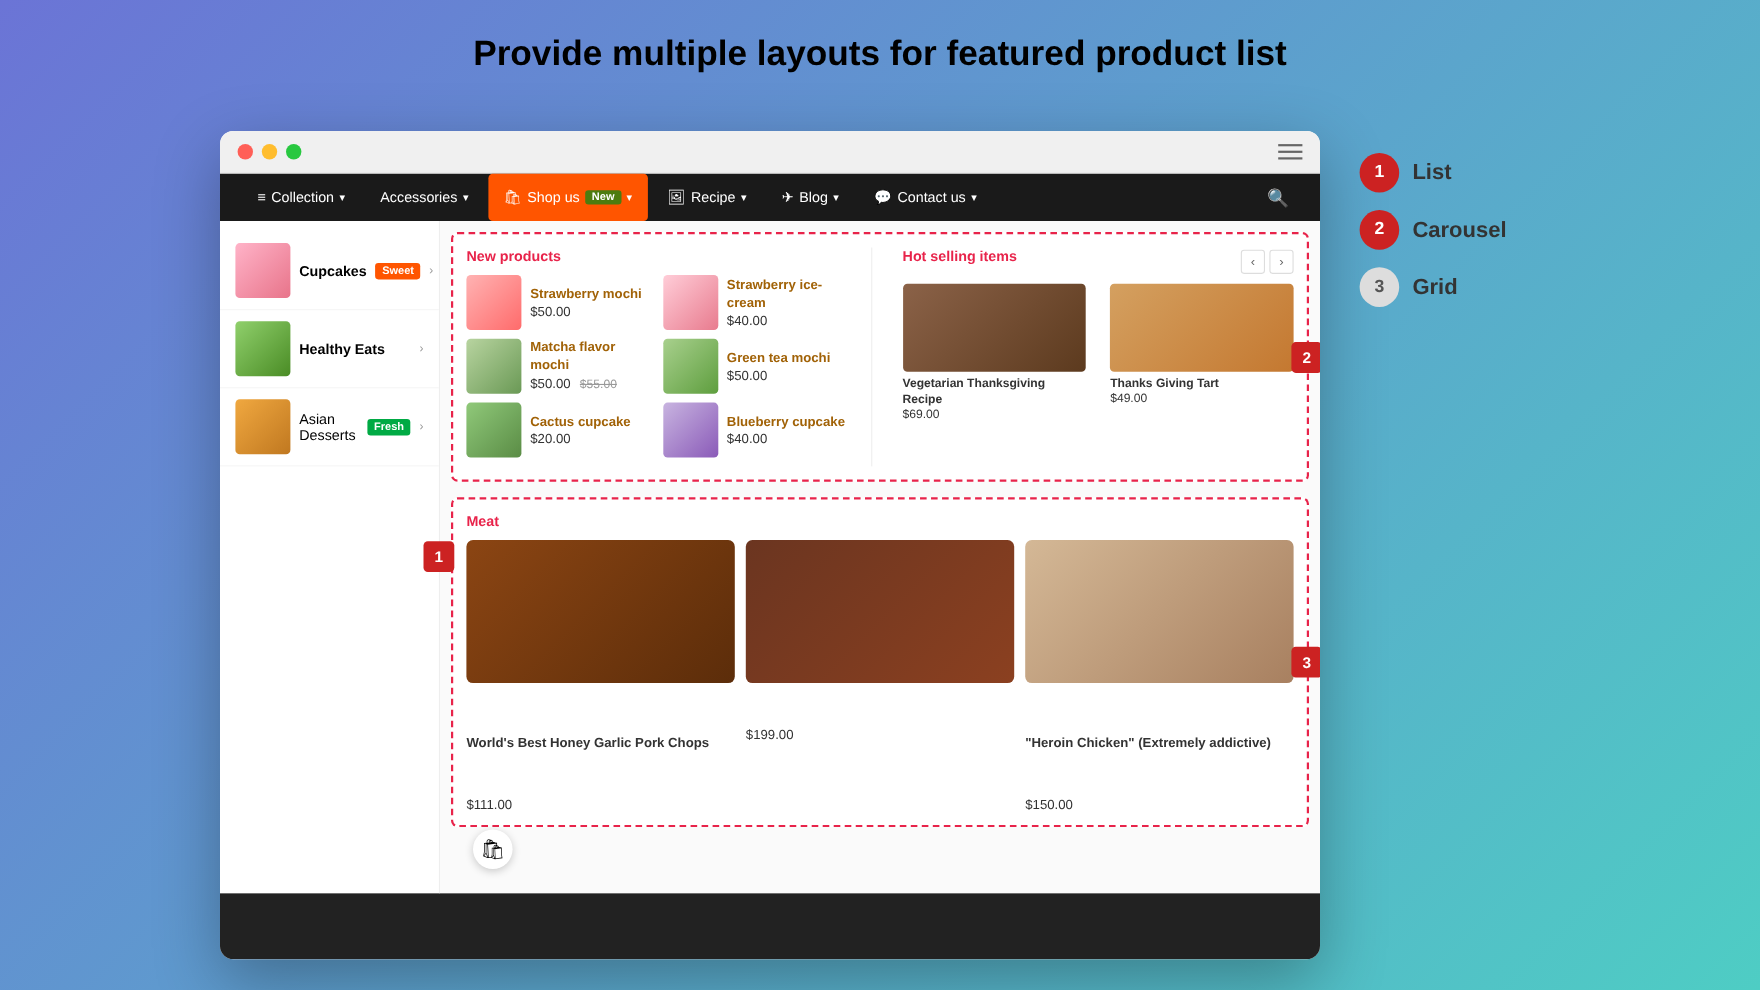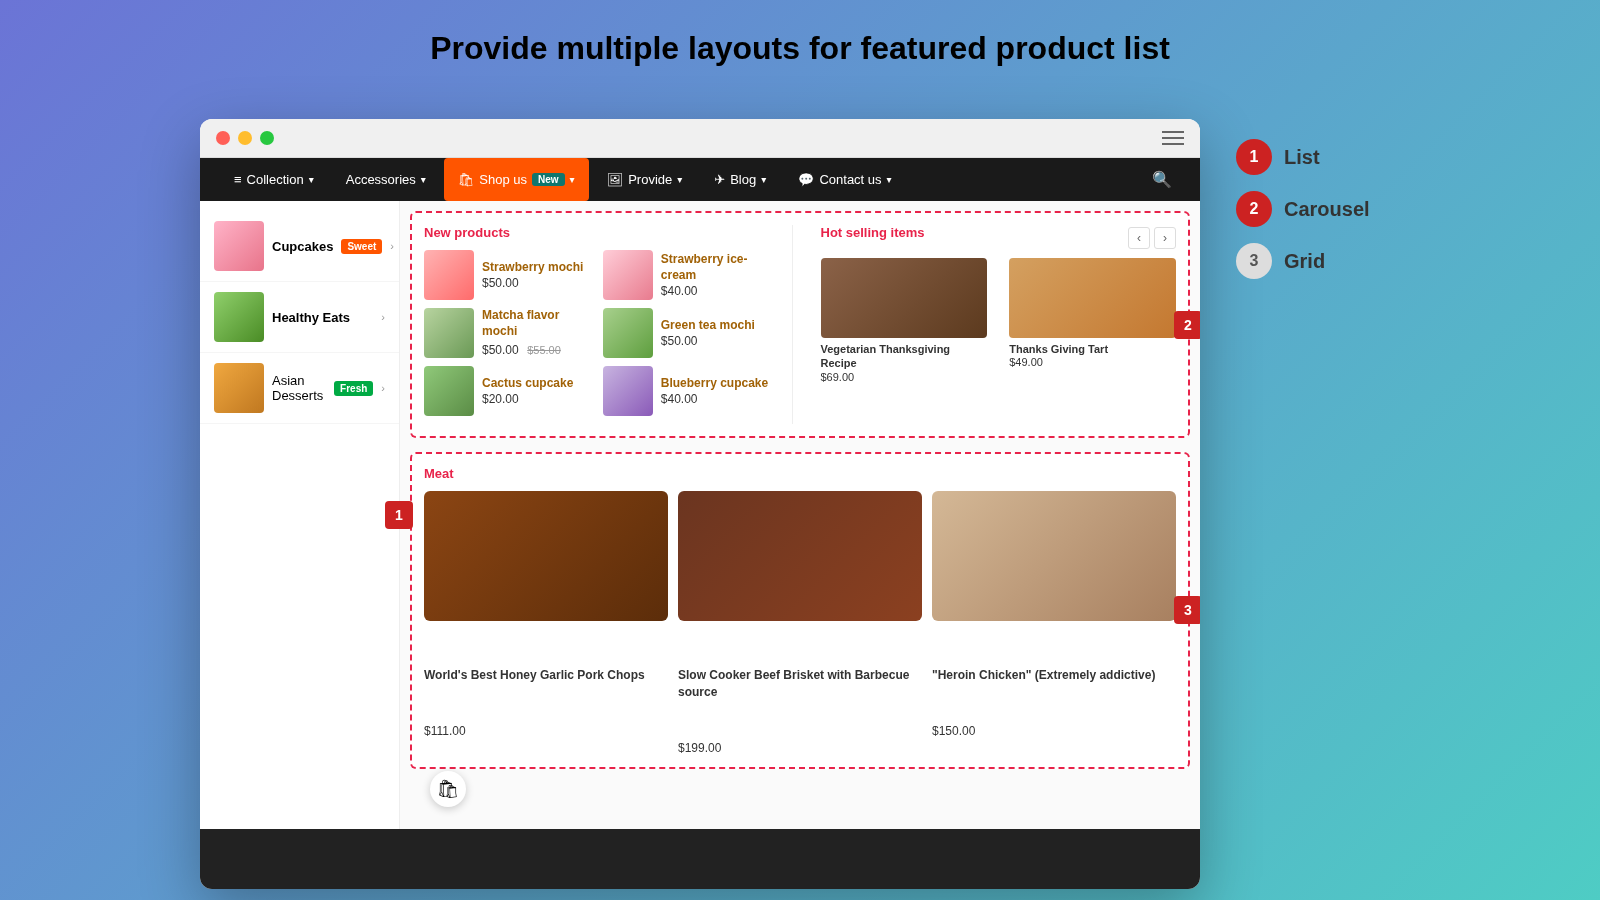--- a/index.html
+++ b/index.html
@@ -74,21 +74,21 @@
       display: flex;
       align-items: center;
       gap: 5px;
       white-space: nowrap;
     }
     .nav-item.active {
       background: #ff5500;
       border-radius: 4px;
     }
     .nav-item .badge {
-      background: #0f766e;
+      background: #4d7c0f;
       color: white;
       font-size: 10px;
       padding: 1px 6px;
       border-radius: 3px;
       font-weight: 700;
     }
     .nav-search {
       margin-left: auto;
       color: white;
       font-size: 16px;
@@ -387,21 +387,21 @@
         <span style="font-size:10px;">▾</span>
       </div>
       <div class="nav-item active">
         <span>🛍</span>
         <span>Shop us</span>
         <span class="badge">New</span>
         <span style="font-size:10px;">▾</span>
       </div>
       <div class="nav-item">
         <span>🖼</span>
-        <span>Provide</span>
+        <span>Recipe</span>
         <span style="font-size:10px;">▾</span>
       </div>
       <div class="nav-item">
         <span>✈</span>
         <span>Blog</span>
         <span style="font-size:10px;">▾</span>
       </div>
       <div class="nav-item">
         <span>💬</span>
         <span>Contact us</span>
@@ -527,21 +527,20 @@
         <div class="section-box meat-section">
           <div class="section-title">Meat</div>
           <div class="meat-grid">
             <div class="meat-item">
               <div class="meat-item-img food-pork"></div>
               <div class="meat-item-name">World's Best Honey Garlic Pork Chops</div>
               <div class="meat-item-price">$111.00</div>
             </div>
             <div class="meat-item">
               <div class="meat-item-img food-brisket"></div>
-              <div class="meat-item-name">Slow Cooker Beef Brisket with Barbecue source</div>
               <div class="meat-item-price">$199.00</div>
             </div>
             <div class="meat-item">
               <div class="meat-item-img food-chicken"></div>
               <div class="meat-item-name">"Heroin Chicken" (Extremely addictive)</div>
               <div class="meat-item-price">$150.00</div>
             </div>
           </div>
 
           <div class="label-3" style="position:absolute;right:-14px;top:50%;transform:translateY(-50%);z-index:10;">

